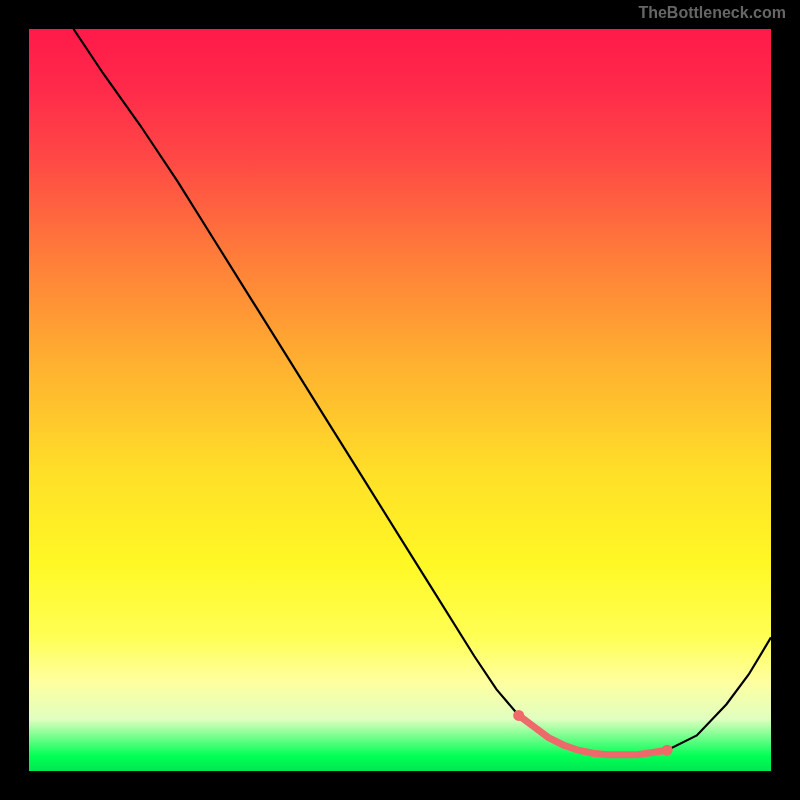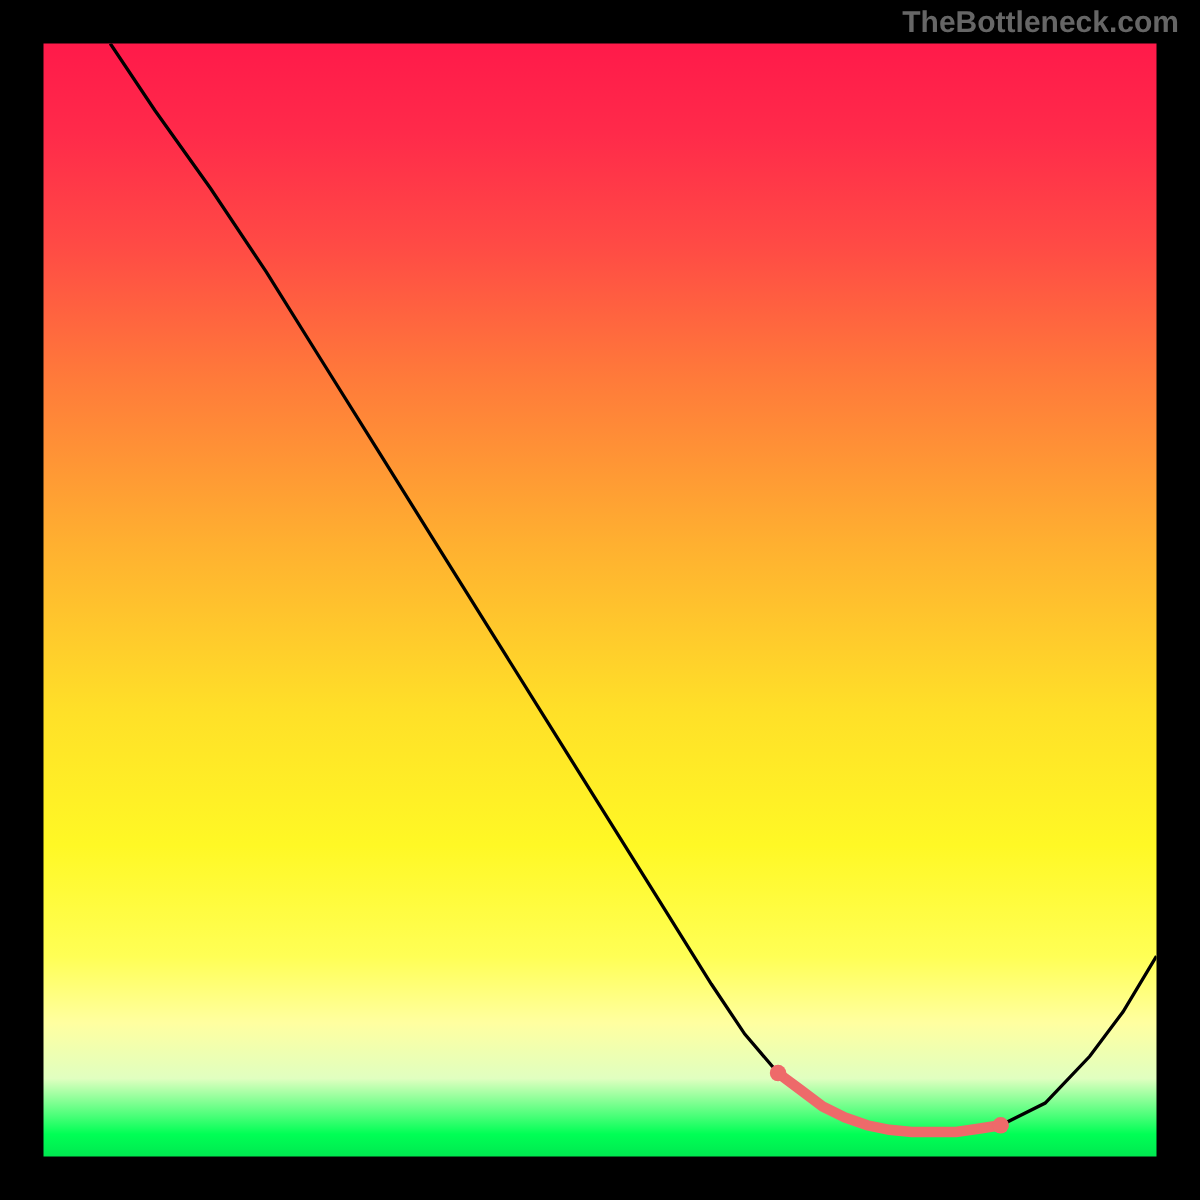--- a/index.html
+++ b/index.html
@@ -8,21 +8,21 @@
     height: 800px;
     background: #000;
     position: relative;
     font-family: Arial, sans-serif;
   }
   .watermark {
     position: absolute;
     top: 4px;
     right: 14px;
     color: #666;
-    font-size: 20px;
+    font-size: 16px;
     font-weight: bold;
     z-index: 10;
   }
   .plot-area {
     position: absolute;
     left: 29px;
     top: 29px;
     width: 742px;
     height: 742px;
   }

